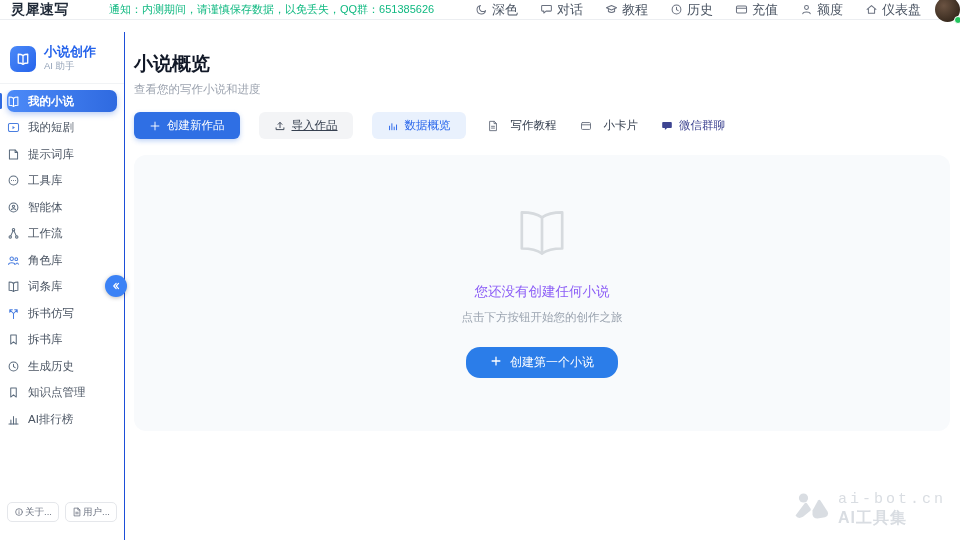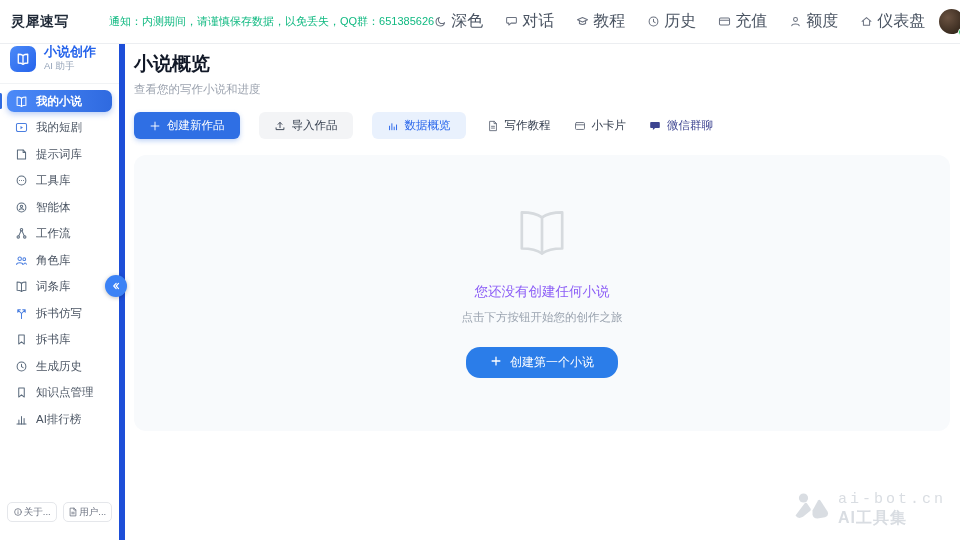--- a/index.html
+++ b/index.html
@@ -1,44 +1,44 @@
 <!DOCTYPE html>
 <html><head>
 <meta charset="utf-8">
 <style>
   * { margin:0; padding:0; box-sizing:border-box; }
   html,body { width:960px; height:540px; overflow:hidden; }
   body { font-family:"Liberation Sans","DejaVu Sans",sans-serif; background:#fff; position:relative; color:#374151; }
 
   
-  .topbar { position:absolute; top:0; left:0; right:0; height:44px; background:#fff;
+  .topbar { position:absolute; top:0; left:0; right:0; height:20px; background:#fff;
             border-bottom:1px solid #eceef1; display:flex; align-items:center; z-index:5; }
   .logo { font-weight:bold; font-size:14px; color:#1f2937; margin-left:11px; letter-spacing:.5px; white-space:nowrap; }
   .notice { color:#10b981; font-size:11px; margin-left:40px; white-space:nowrap; }
   .topnav { margin-left:auto; display:flex; align-items:center; gap:22px; margin-right:12px; }
-  .nav-item { display:flex; align-items:center; gap:4px; font-size:16px; color:#4b5563; cursor:pointer; white-space:nowrap; }
+  .nav-item { display:flex; align-items:center; gap:4px; font-size:13px; color:#4b5563; cursor:pointer; white-space:nowrap; }
   .nav-item svg { width:13px; height:13px; color:#6b7280; }
   .avatar-wrap { position:relative; width:25px; height:25px; margin-left:2px; cursor:pointer; }
   .avatar { width:25px; height:25px; border-radius:50%;
             background:radial-gradient(circle at 35% 35%, #6b5342, #241a10); }
   .status-dot { position:absolute; right:-2px; bottom:-2px; width:8px; height:8px; border-radius:50%;
                 background:#22c55e; border:1.5px solid #fff; }
 
   
   .sidebar { position:absolute; top:32px; left:0; bottom:0; width:125px; background:#fff;
-             border-right:6px solid #1d4ed8; display:flex; flex-direction:column; z-index:4; }
+             border-right:1px solid #1d4ed8; display:flex; flex-direction:column; z-index:4; }
   .sb-header { display:flex; align-items:center; gap:8px; padding:12px 10px 10px 10px; }
   .sb-logo { width:26px; height:26px; min-width:26px; border-radius:7px; background:linear-gradient(135deg,#4c8af8,#2563eb);
              color:#fff; display:flex; align-items:center; justify-content:center; }
   .sb-logo svg { width:14px; height:14px; }
   .sb-title { font-size:13px; font-weight:bold; color:#2563eb; line-height:1.25; white-space:nowrap; }
   .sb-sub { font-size:9.5px; color:#94a3b8; }
   .sb-divider { height:1px; background:#f1f3f5; margin-bottom:6px; }
   .sb-items { flex:1; padding:0 7px; overflow:hidden; }
-  .sb-item { display:flex; align-items:center; gap:8px; height:22px; padding:0 8px; margin-bottom:4.5px;
+  .sb-item { display:flex; align-items:center; gap:8px; height:22px; padding:0 0; margin-bottom:4.5px;
              border-radius:7px; font-size:11.5px; color:#4b5563; cursor:pointer; position:relative; white-space:nowrap; }
   .sb-item svg { width:13px; height:13px; color:#5b6b7d; flex:none; }
   .sb-item.active { background:linear-gradient(90deg,#4c8af8,#2f6ae0); color:#fff;
                     box-shadow:0 2px 6px rgba(47,106,224,.35); font-weight:bold; }
   .sb-item.active svg { color:#fff; }
   .sb-item.active::before { content:""; position:absolute; left:-8px; top:3px; bottom:3px; width:3px;
                             background:#2f6ae0; border-radius:2px; }
   [data-name="sidebar-item-my-short-dramas"] svg,
   [data-name="sidebar-item-character-library"] svg,
   [data-name="sidebar-item-book-analysis"] svg { color:#4a7ee0; }
@@ -62,23 +62,23 @@
 
   
   .main { position:absolute; top:32px; left:125px; right:0; bottom:0; background:#fff; padding:14px 10px 0 9px; }
   .page-title { font-size:19px; font-weight:bold; color:#111827; margin:5px 0 5px 0; }
   .page-sub { font-size:11.5px; color:#9ca3af; margin-bottom:15px; }
   .toolbar { display:flex; align-items:center; gap:19px; margin-bottom:16px; }
   .tb-btn { display:flex; align-items:center; gap:6px; height:27px; padding:0 15px; border-radius:6px;
             font-size:11.5px; cursor:pointer; border:none; white-space:nowrap; background:transparent; }
   .tb-btn svg { width:12px; height:12px; }
   .tb-primary { background:#2f6fe4; color:#fff; box-shadow:0 2px 5px rgba(47,111,228,.3); }
-  .tb-neutral { background:#f3f4f6; color:#374151; }
+  .tb-neutral { background:#f3f4f6; color:#374151;text-decoration:underline; }
   .tb-softblue { background:#e9f1fd; color:#2563eb; }
-  .tb-link { padding:0 2px; color:#374151; }
+  .tb-link { padding:0 2px; color:#374151;gap:12px; }
   .tb-link svg { color:#6b7280; }
   .tb-link-indigo { padding:0 2px; color:#3d4491; }
   .tb-link-indigo svg { color:#3d4491; }
 
   .content-card { background:#f8fafc; border-radius:12px; height:276px;
                   display:flex; flex-direction:column; align-items:center; padding-top:54px; }
   .empty-book svg { width:58px; height:50px; color:#d6dade; }
   .empty-title { font-size:13.5px; color:#8b5cf6; margin-top:20px; }
   .empty-sub { font-size:11.5px; color:#9aa3af; margin-top:9px; }
   .create-first-btn { margin-top:22px; height:31px; padding:0 24px; background:#2b7de9; color:#fff; border:none;

